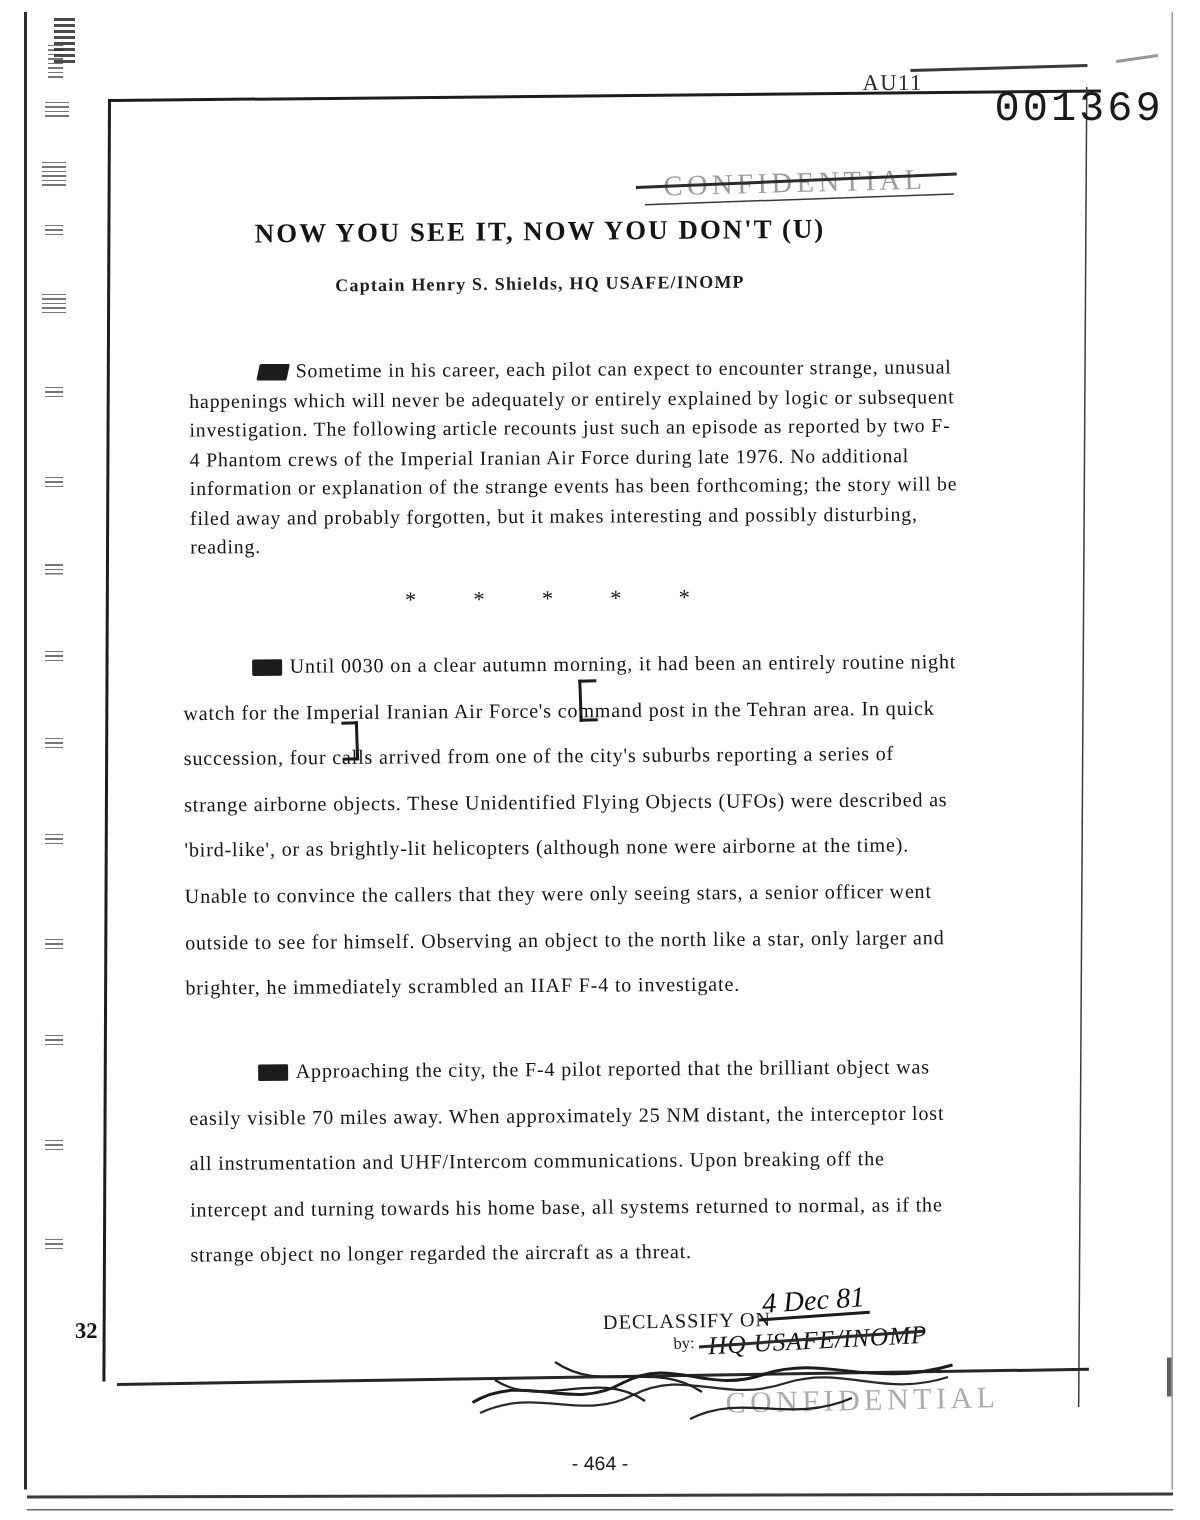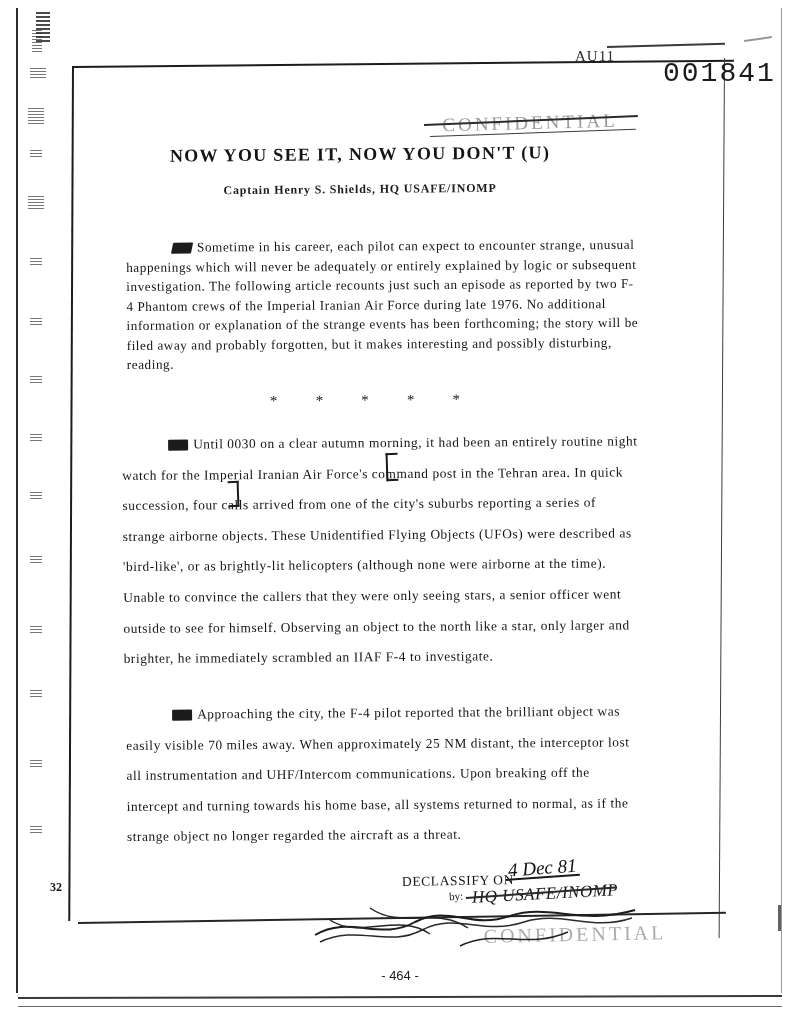--- a/index.html
+++ b/index.html
@@ -281,21 +281,21 @@
     border-top: 2px solid #1a1a1a;
     border-bottom: 2px solid #1a1a1a;
     transform: rotate(-2deg);
   }
 
   
   #page-number-left {
     position: absolute;
     left: 50px; top: 880px;
     font-family: "Liberation Serif", serif;
-    font-size: 12px;
+    font-size: 15px;
     font-weight: bold;
     color: #161616;
   }
   #page-footer-number {
     position: absolute;
     left: 340px; top: 968px;
     width: 120px;
     text-align: center;
     font-family: Liberation Sans, sans-serif;
     font-size: 13px;
@@ -413,21 +413,21 @@
   <div class="margin-mark small" style="top:760px;left:30px;"></div>
   <div class="margin-mark small" style="top:826px;left:30px;"></div>
 
   <div id="doc-border-top"></div>
   <div id="doc-border-left"></div>
   <div id="doc-border-right"></div>
   <div id="doc-border-bottom"></div>
 
   <div id="header-rule"></div>
   <div id="page-code">AU11</div>
-  <div id="stamp-number">001841</div>
+  <div id="stamp-number">001369</div>
 
   <div id="classification-top">CONFIDENTIAL</div>
   <div id="classification-top-strike"></div>
   <div id="classification-top-strike2"></div>
 
   <div id="article-title">NOW YOU SEE IT, NOW YOU DON'T (U)</div>
   <div id="article-byline">Captain Henry S. Shields, HQ USAFE/INOMP</div>
 
   <div class="para" id="para-1">
     <span class="indent"></span><span class="para-marker slant"></span><span>Sometime in his career, each pilot can expect to encounter strange, unusual happenings which will never be adequately or entirely explained by logic or subsequent investigation.  The following article recounts just such an episode as reported by two F-4 Phantom crews of the Imperial Iranian Air Force during late 1976.  No additional information or explanation of the strange events has been forthcoming; the story will be filed away and probably forgotten, but it makes interesting and possibly disturbing, reading.</span>

